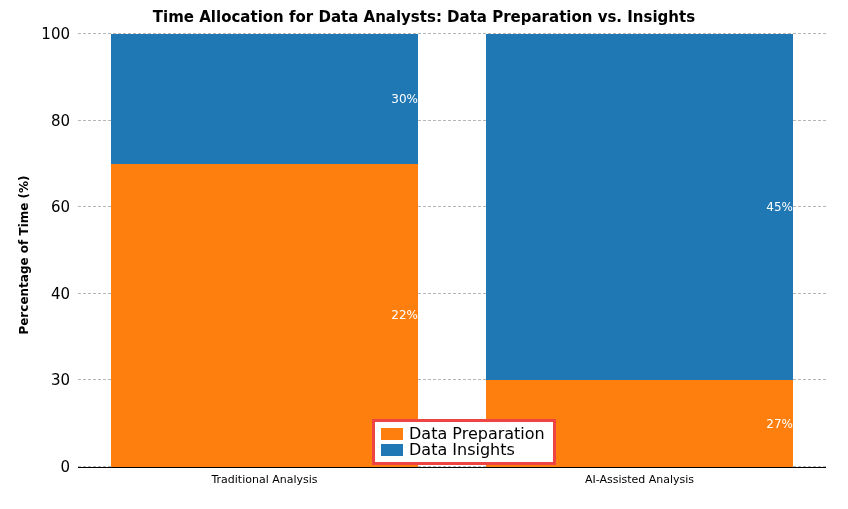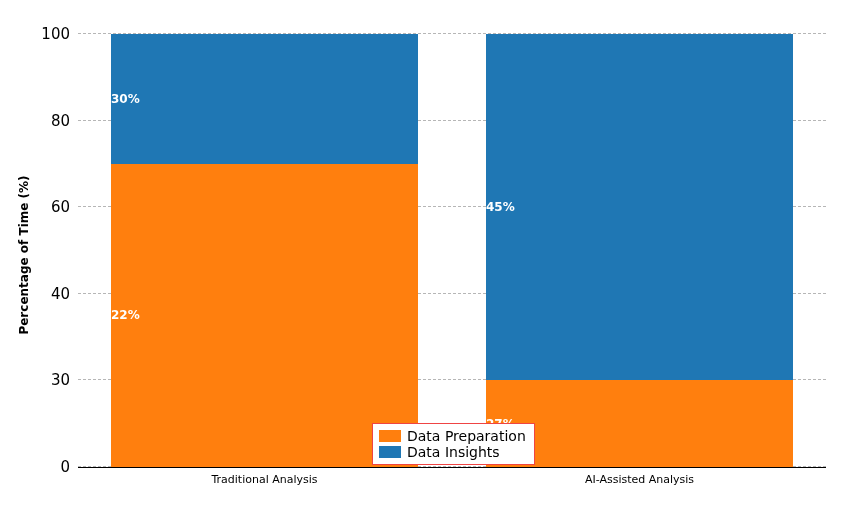--- a/index.html
+++ b/index.html
@@ -78,48 +78,49 @@
   }
   .bar-seg {
     position: absolute;
     left: 0; right: 0;
   }
   .bar-prep { background: #ff7f0e; }
   .bar-insight { background: #1f77b4; }
   .seg-label {
     position: absolute;
     left: 0; right: 0;
-    text-align: left;
-    font-weight: 700;
+    text-align: right;
+    font-weight: 400;
     font-size: 12px;
     color: #fff;
   }
   .legend {
     position: absolute;
     background: #fff;
-    border: 1px solid #ef4444;
+    border: 3px solid #ef4444;
     padding: 4px 8px 4px 6px;
-    font-size: 14px;
+    font-size: 16px;
   }
   .legend-row {
     display: flex;
     align-items: center;
     gap: 6px;
     line-height: 16px;
   }
   .legend-swatch {
     width: 22px;
     height: 12px;
   }
 </style>
 </head>
 <body>
 
 <div class="chart-wrap">
 
+  <div class="title">Time Allocation for Data Analysts: Data Preparation vs. Insights</div>
 
   <div class="ylabel">Percentage of Time (%)</div>
 
   <div class="plot-area">
 
     <div class="grid-line" style="bottom:0%">
       <span class="ytick-label">0</span>
     </div>
     <div class="grid-line" style="bottom:20%">
       <span class="ytick-label">30</span>

